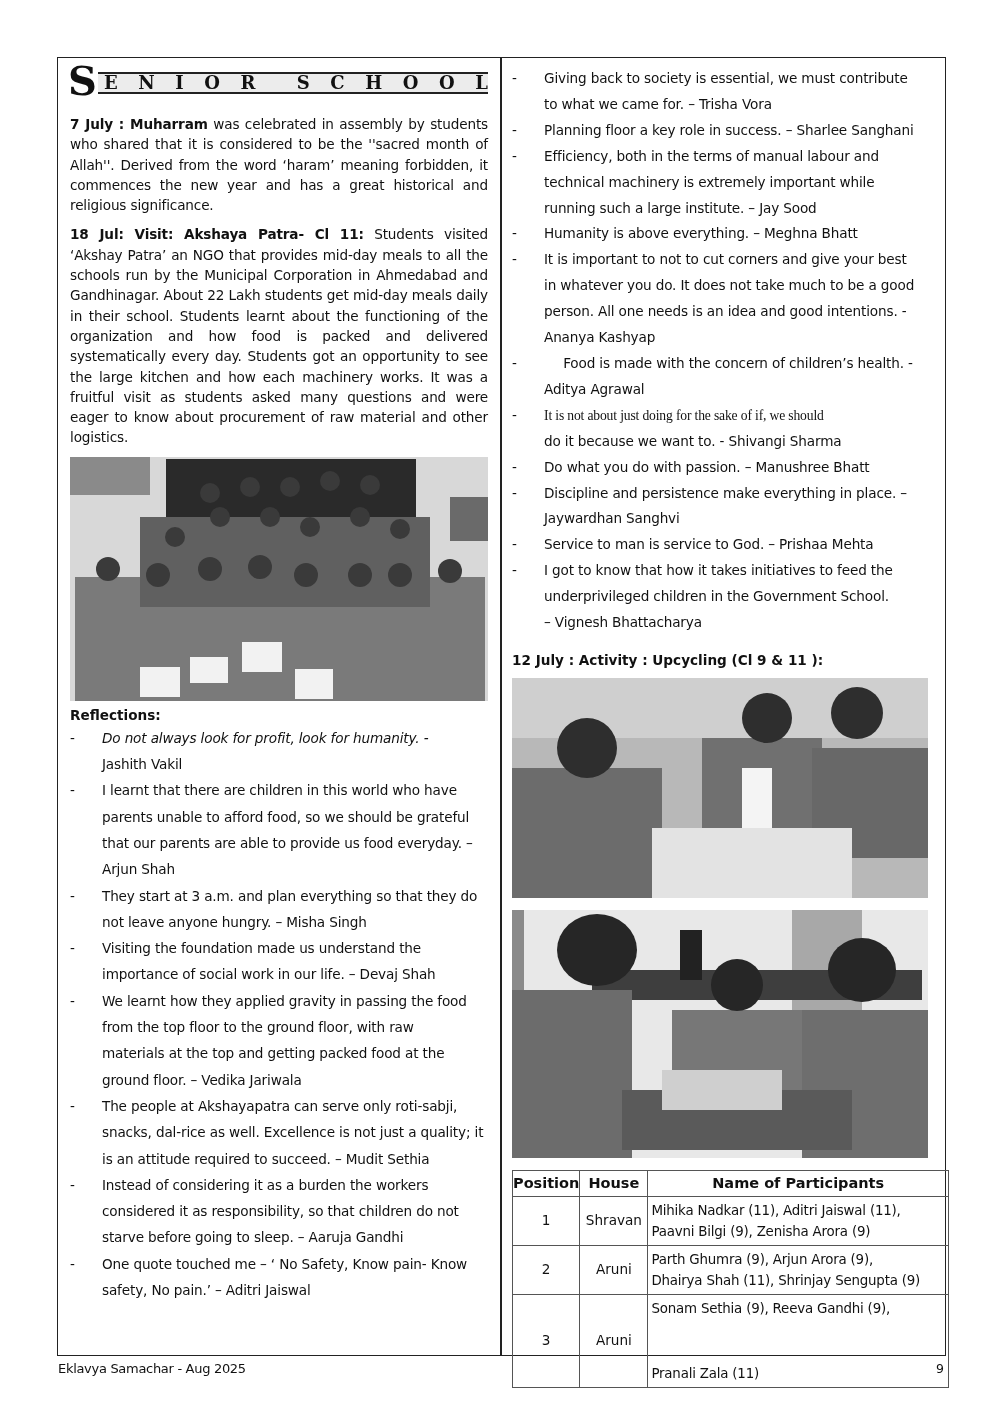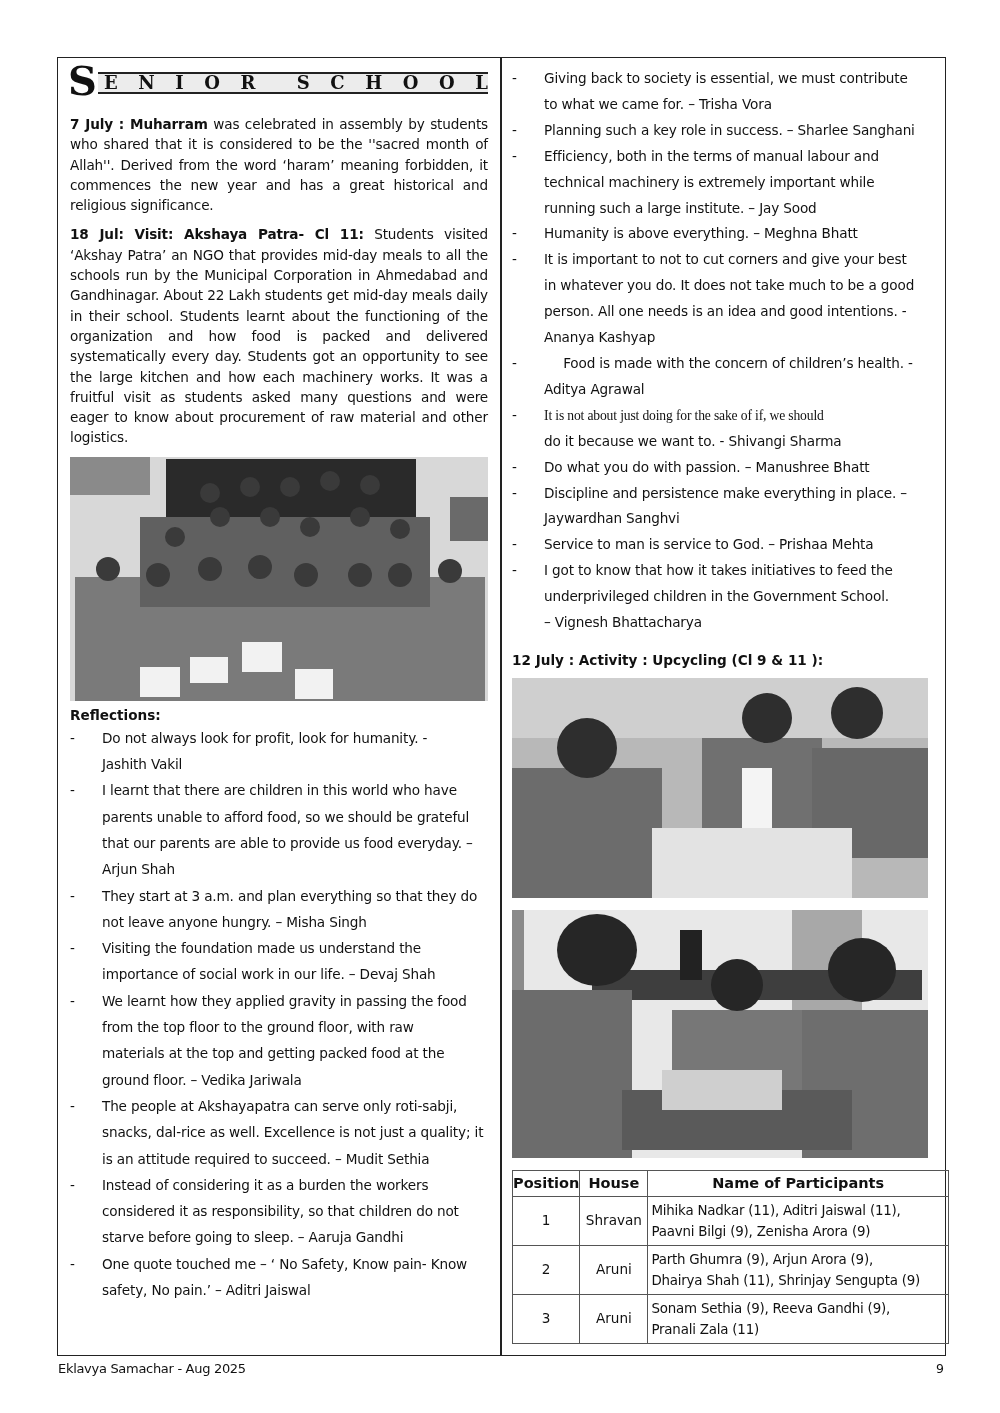--- a/index.html
+++ b/index.html
@@ -127,21 +127,21 @@
         <rect x="172" y="185" width="40" height="30"></rect>
           <rect x="225" y="212" width="38" height="30"></rect>
       </g>
     </svg>
   </div>
 
   <div class="refl-title">Reflections:</div>
   <ul class="refl" id="refl-left">
       <li>
         <span class="dash">-</span>
-        <span style="display: block;">Do not always look for profit, look for humanity. -</span>
+        <span style="display: block; font-style: italic;">Do not always look for profit, look for humanity. -</span>
         <span style="display: block;">Jashith Vakil</span>
       </li>
       <li>
         <span class="dash">-</span>
         <span style="display: block;">I learnt that there are children in this world who have</span>
         <span style="display: block;">parents unable to afford food, so we should be grateful</span>
         <span style="display: block;">that our parents are able to provide us food everyday.  –</span>
         <span style="display: block;">Arjun Shah</span>
       </li>
       <li>
@@ -183,21 +183,21 @@
 
 <div class="col-right">
   <ul class="refl" id="refl-right">
       <li>
         <span class="dash">-</span>
         <span style="display: block;">Giving back to society is essential, we must contribute</span>
         <span style="display: block;">to what we came for. – Trisha Vora</span>
       </li>
       <li>
         <span class="dash">-</span>
-        <span style="display: block;">Planning such a key role in success. – Sharlee Sanghani</span>
+        <span style="display: block;">Planning floor a key role in success. – Sharlee Sanghani</span>
       </li>
       <li>
         <span class="dash">-</span>
         <span style="display: block;">Efficiency, both in the terms of manual labour and</span>
         <span style="display: block;">technical machinery is extremely important while</span>
         <span style="display: block;">running such a large institute. – Jay Sood</span>
       </li>
       <li>
         <span class="dash">-</span>
         <span style="display: block;">Humanity is above everything. – Meghna Bhatt</span>
@@ -298,21 +298,21 @@
           <td class="names">
             <span style="display: block;">Parth Ghumra (9), Arjun Arora (9),</span>
             <span style="display: block;">Dhairya Shah (11), Shrinjay Sengupta (9)</span>
           </td>
         </tr>
         <tr>
           <td>3</td>
           <td>Aruni</td>
           <td class="names">
             <span style="display: block;">Sonam Sethia (9), Reeva Gandhi (9),</span>
-            <span style="display: block;">Pranali Zala (11)</span>
+            <span style="display: block; margin-top: 44px;">Pranali Zala (11)</span>
           </td>
         </tr>
       </tbody>
   </table>
 </div>
 
 <div class="footer-left">Eklavya Samachar - Aug 2025</div>
 <div class="footer-right">9</div>
 
 </body></html>

